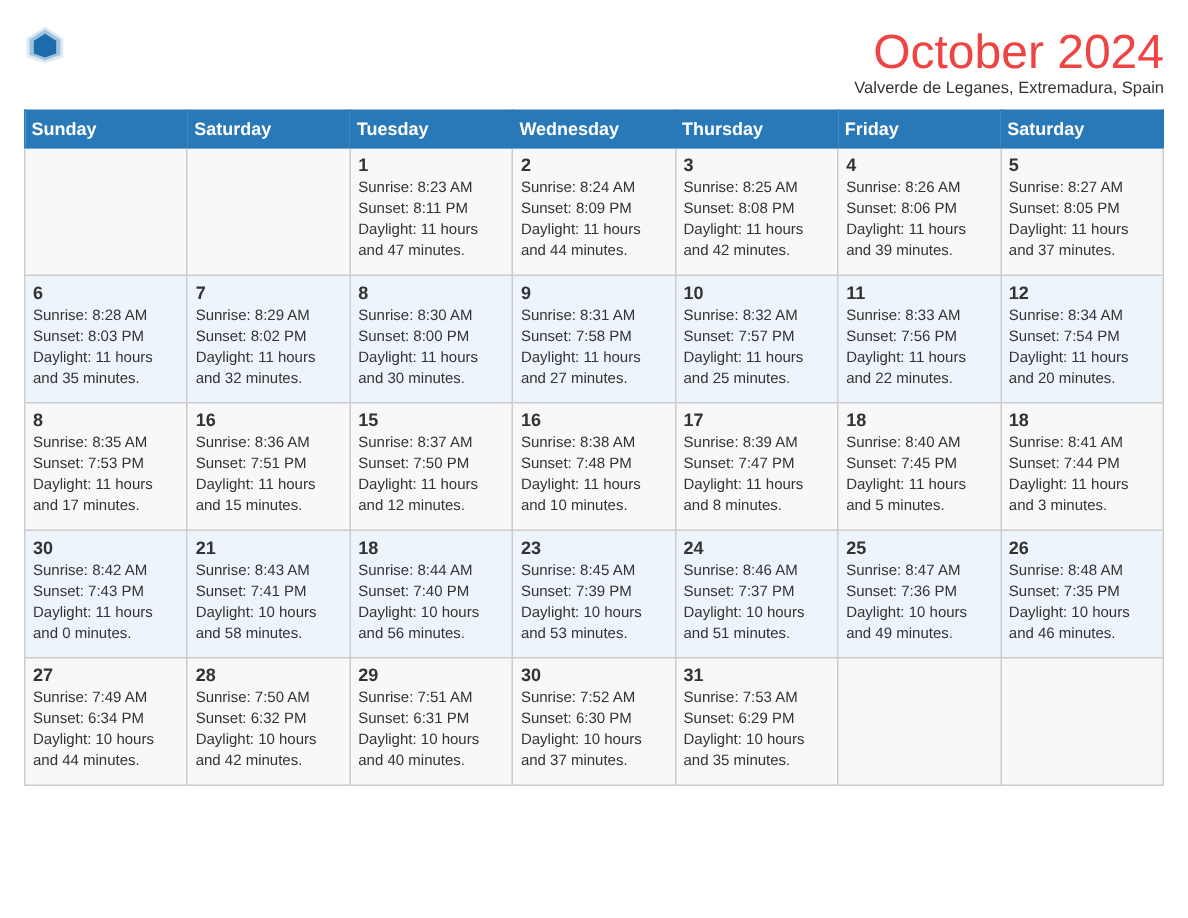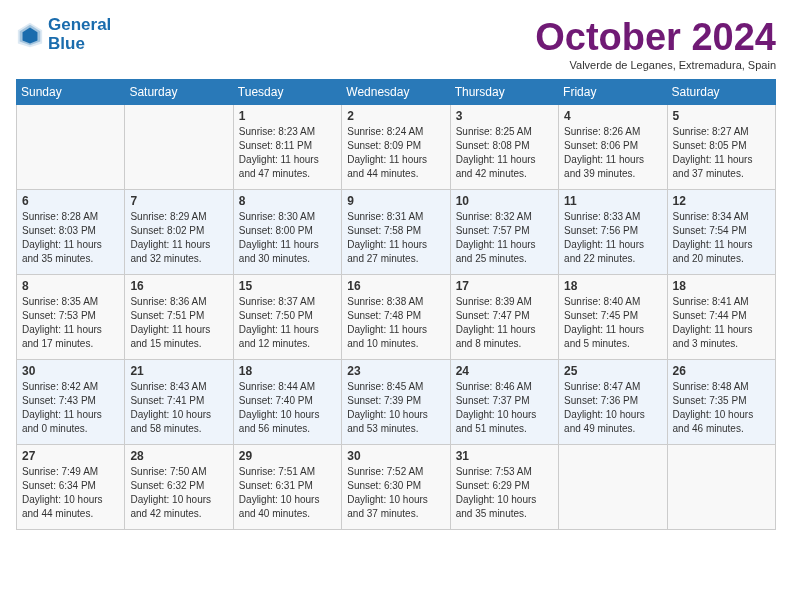--- a/index.html
+++ b/index.html
@@ -22,38 +22,38 @@
       gap: 4px;
     }
     .logo-icon {
       width: 28px;
       height: 28px;
     }
     .title-area {
       text-align: right;
     }
     .month-title {
-      font-size: 38px;
-      font-weight: bold;
-      color: #701a75;
+      font-size: 32px;
+      font-weight: normal;
+      color: #ef4444;
     }
     .location-title {
       font-size: 11px;
       color: #333;
     }
     table {
       width: 100%;
       border-collapse: collapse;
       table-layout: fixed;
     }
     thead tr th {
       background-color: #2979b8;
       color: #fff;
       font-size: 12px;
-      font-weight: normal;
+      font-weight: bold;
       padding: 5px 4px;
       text-align: left;
       border: 1px solid #2979b8;
     }
     tbody tr td {
       vertical-align: top;
       border: 1px solid #ccc;
       padding: 4px 5px;
       font-size: 10.5px;
       color: #333;
@@ -80,24 +80,20 @@
 </head>
 <body>
 
 <div class="header-area">
   <div class="logo">
     <svg class="logo-icon" viewBox="0 0 30 30" xmlns="http://www.w3.org/2000/svg">
       <polygon points="15,2 28,10 28,24 15,28 2,24 2,10" fill="#1a6cad" opacity="0.15"></polygon>
       <polygon points="15,4 26,11 26,22 15,26 4,22 4,11" fill="#1a6cad" opacity="0.3"></polygon>
       <polygon points="15,7 23,12 23,21 15,24 7,21 7,12" fill="#1a6cad"></polygon>
     </svg>
-    <div>
-      <div style="font-size:17px;font-weight:bold;color:#1a6cad;line-height:1.1;">General</div>
-      <div style="font-size:17px;font-weight:bold;color:#1a6cad;line-height:1.1;">Blue</div>
-    </div>
   </div>
   <div class="title-area">
     <div class="month-title">October 2024</div>
     <div class="location-title">Valverde de Leganes, Extremadura, Spain</div>
   </div>
 </div>
 
 <table>
   <thead>
     <tr>

